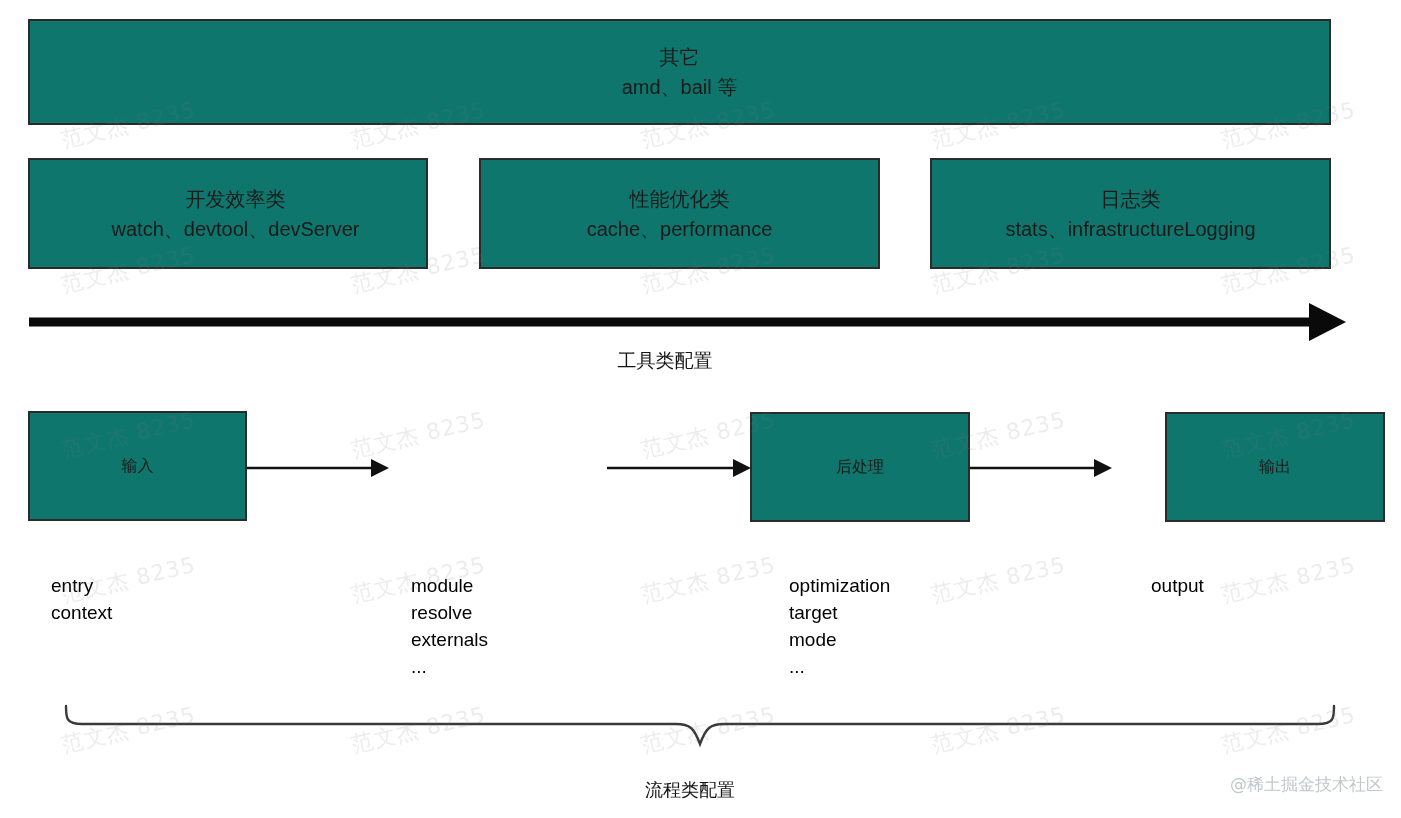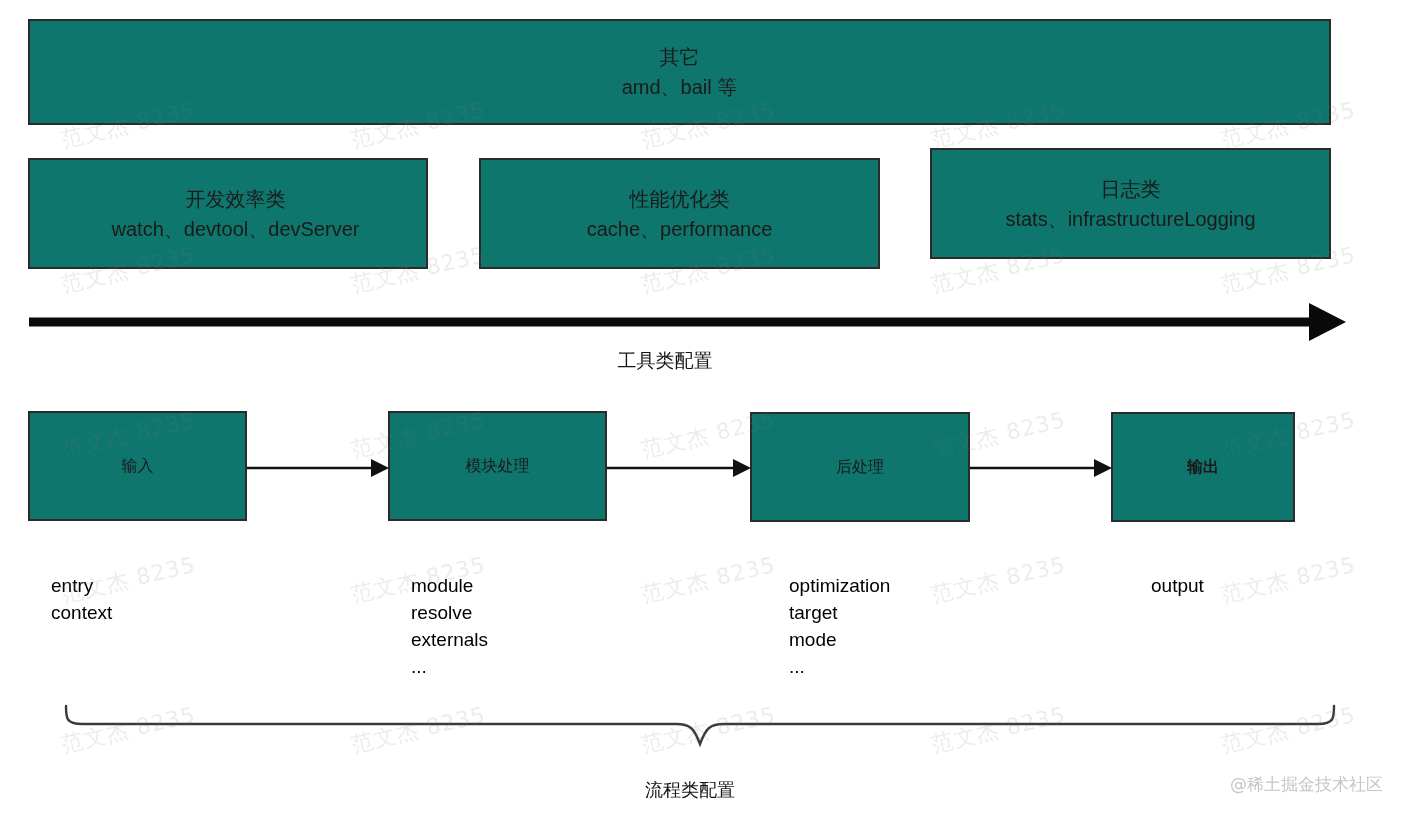--- a/index.html
+++ b/index.html
@@ -169,44 +169,41 @@
   <div class="box" style="left:28px; top:158px; width:400px; height:111px;padding-left:15px;">
     <div class="l1">开发效率类</div>
     <div class="l2">watch、devtool、devServer</div>
   </div>
 
   <div class="box" style="left:479px; top:158px; width:401px; height:111px;">
     <div class="l1">性能优化类</div>
     <div class="l2">cache、performance</div>
   </div>
 
-  <div class="box" style="left:930px; top:148px; width:401px; height:111px;">
+  <div class="box" style="left:930px; top:158px; width:401px; height:111px;">
     <div class="l1">日志类</div>
     <div class="l2">stats、infrastructureLogging</div>
   </div>
 
   <svg class="tool-arrow" style="left:28px; top:300px;" width="1320" height="48" viewBox="0 0 1320 48">
     <line x1="1" y1="22" x2="1288" y2="22" stroke="#0a0a0a" stroke-width="9"></line>
     <polygon points="1281,3 1318,22 1281,41" fill="#0a0a0a"></polygon>
   </svg>
   <div class="arrow-label" style="left:0px; top:348px; width:1330px;">工具类配置</div>
 
   <div class="box flowbox" style="left:28px; top:411px; width:219px; height:110px;">
     <div class="l1">输入</div>
   </div>
 
-  <div class="box flowbox" style="left:388px; top:411px; width:219px; height:110px;">
-    <div class="l1">模块处理</div>
-  </div>
 
   <div class="box flowbox" style="left:750px; top:412px; width:220px; height:110px;">
     <div class="l1">后处理</div>
   </div>
 
-  <div class="box flowbox" style="left:1111px; top:412px; width:184px; height:110px;font-weight:bold;">
+  <div class="box flowbox" style="left:1165px; top:412px; width:220px; height:110px;">
     <div class="l1">输出</div>
   </div>
 
   <svg class="conn" style="left:247px; top:456px;" width="142" height="24" viewBox="0 0 142 24">
     <line x1="0" y1="12" x2="126" y2="12" stroke="#111111" stroke-width="2.5"></line>
     <polygon points="124,3 142,12 124,21" fill="#111111"></polygon>
   </svg>
 
   <svg class="conn" style="left:607px; top:456px;" width="144" height="24" viewBox="0 0 144 24">
     <line x1="0" y1="12" x2="128" y2="12" stroke="#111111" stroke-width="2.5"></line>

